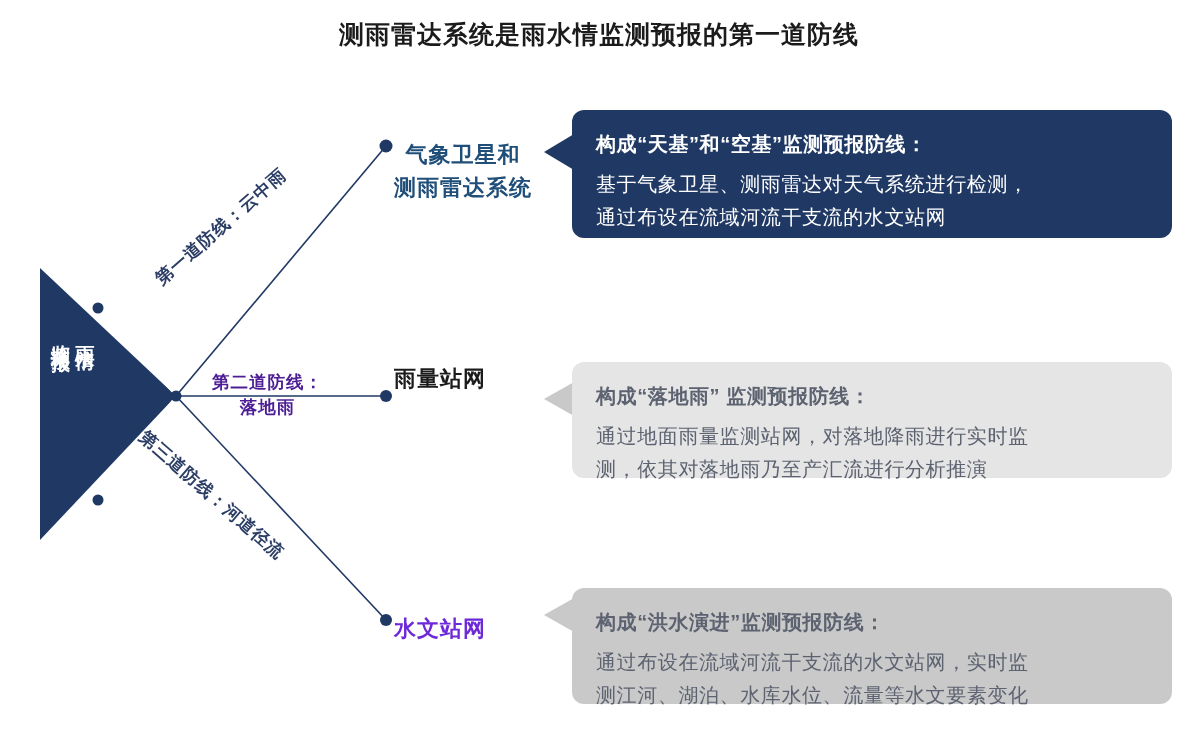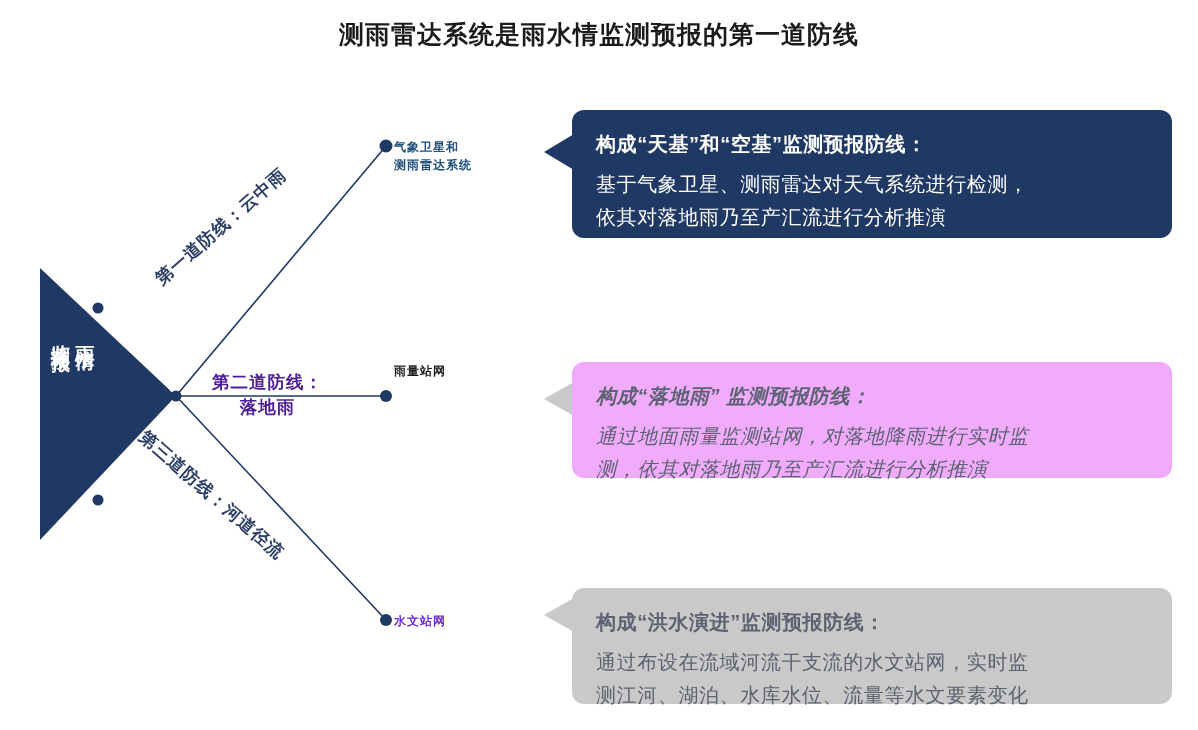--- a/index.html
+++ b/index.html
@@ -93,25 +93,26 @@
     left: 150px;
     top: 425px;
     transform: rotate(41deg);
     transform-origin: left top;
     color: #2c3e66;
   }
 
   
   .node-title {
     position: absolute;
-    font-size: 12px;
+    font-size: 22px;
     font-weight: bold;
     line-height: 1.5;
     letter-spacing: 1px;
     font-family: Liberation Sans, sans-serif;
+    text-align: center;
   }
   #node1-title {
     left: 394px;
     top: 138px;
     color: #1f4e79;
   }
   #node2-title {
     left: 394px;
     top: 362px;
     color: #1b1b1b;
@@ -149,22 +150,21 @@
     background: #1f3864;
   }
   #callout1 .line { color: #ffffff; }
 
   
   #callout2 {
     left: 572px;
     top: 362px;
     width: 600px;
     height: 116px;
-    background: #f0abfc;
-    font-style: italic;
+    background: #e5e5e5;
   }
   #callout3 {
     left: 572px;
     top: 588px;
     width: 600px;
     height: 116px;
     background: #c9c9c9;
   }
   #callout2 .line, #callout3 .line { color: #5c6270; }
 
@@ -247,21 +247,21 @@
 
   <div class="node-title" id="node3-title">水文站网</div>
 
   <div class="ptr" id="ptr1"></div>
   <div class="ptr" id="ptr2"></div>
   <div class="ptr" id="ptr3"></div>
 
   <div class="callout" id="callout1">
     <div class="line head">构成“天基”和“空基”监测预报防线：</div>
     <div class="line">基于气象卫星、测雨雷达对天气系统进行检测，</div>
-    <div class="line">依其对落地雨乃至产汇流进行分析推演</div>
+    <div class="line">通过布设在流域河流干支流的水文站网</div>
   </div>
 
   <div class="callout" id="callout2">
     <div class="line head">构成“落地雨” 监测预报防线：</div>
     <div class="line">通过地面雨量监测站网，对落地降雨进行实时监</div>
     <div class="line">测，依其对落地雨乃至产汇流进行分析推演</div>
   </div>
 
   <div class="callout" id="callout3">
     <div class="line head">构成“洪水演进”监测预报防线：</div>

